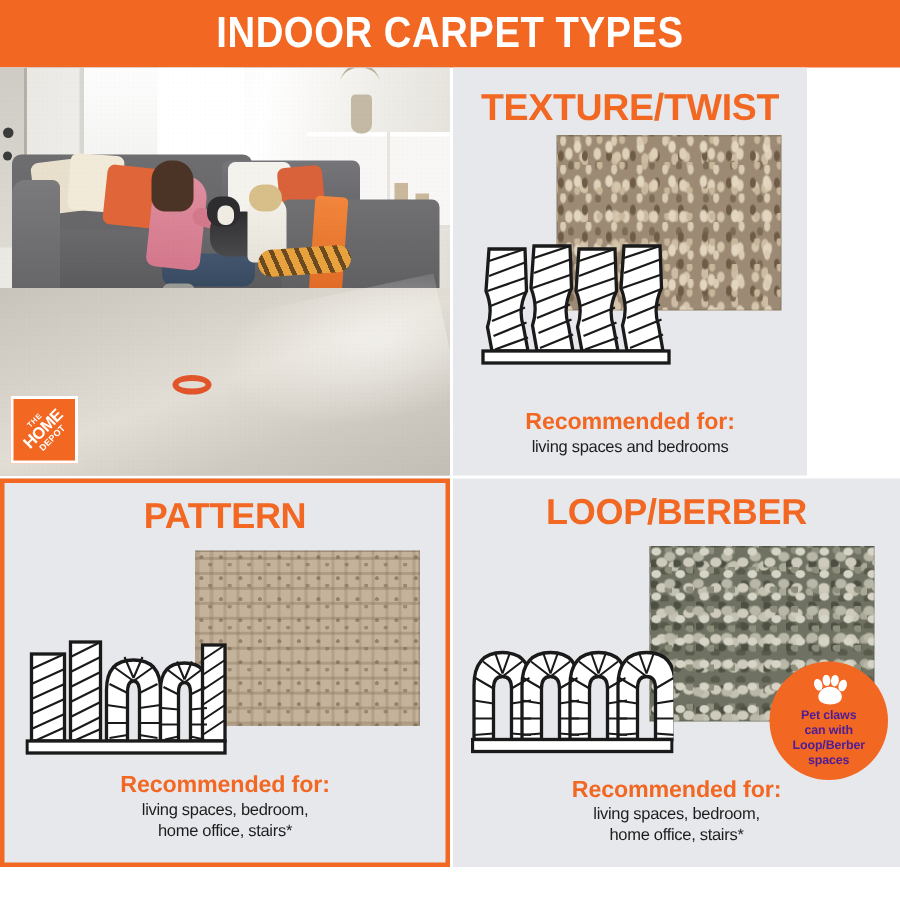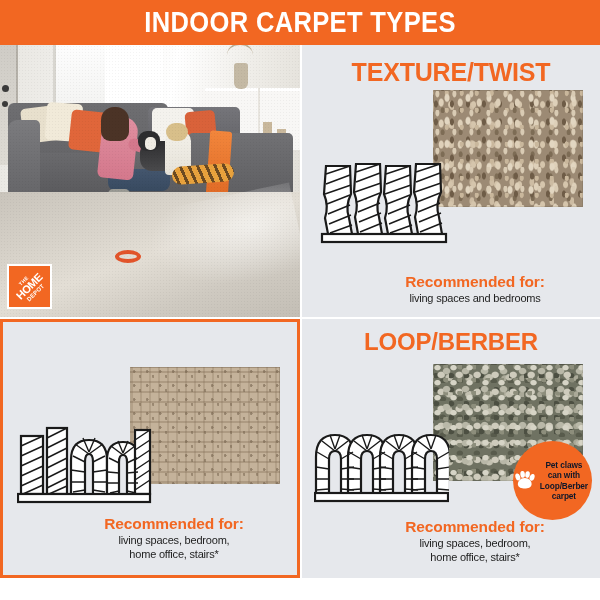--- a/index.html
+++ b/index.html
@@ -40,21 +40,21 @@
     position: absolute;
     top: 45px; left: 0;
     width: 600px; height: 533px;
   }
   .panel {
     position: absolute;
     background: #e6e8ec;
     overflow: hidden;
   }
   .panel-tl { left: 0;   top: 0;   width: 300px; height: 272px; background:#b9bcc0; }
-  .panel-tr { left: 302px; top: 0; width: 298px; height: 272px; }
+  .panel-tr { left: 302px; top: 0; width: 236px; height: 272px; }
   .panel-bl { left: 0;   top: 274px; width: 300px; height: 259px; }
   .panel-br { left: 302px; top: 274px; width: 298px; height: 259px; }
 
   .panel-highlight {
     border: 3px solid #F26722;
     background: #e6e8ec;
   }
 
   .panel-title {
     text-align: center;
@@ -295,21 +295,20 @@
   
   .diagram { position: absolute; }
   .dg-texture { left: 18px; top: 115px; width: 128px; height: 88px; }
   .dg-pattern { left: 14px; top: 98px; width: 135px; height: 88px; }
   .dg-loop    { left: 12px; top: 108px; width: 135px; height: 80px; }
 
   
   .rec {
     position: absolute; left: 0; width: 100%;
     text-align: center;
-    margin-left: 24px;
   }
   .rec-tr { bottom: 12px; }
   .rec-bl { bottom: 14px; }
   .rec-br { bottom: 14px; }
   .rec-head {
     color: #F26722;
     font-weight: bold;
     font-size: 15.5px;
     letter-spacing: -0.1px;
   }
@@ -320,24 +319,24 @@
     letter-spacing: -0.2px;
   }
 
   
   .pet-badge {
     position: absolute;
     right: 8px; bottom: 58px;
     width: 79px; height: 79px;
     border-radius: 50%;
     background: #F26722;
-    display: flex; flex-direction: row;
+    display: flex; flex-direction: column;
     align-items: center; justify-content: center;
     text-align: center;
-    color: #0f172a;
+    color: #4c1d95;
   }
   .paw-icon { margin-bottom: 1px; }
   .pet-text {
     font-size: 8.3px;
     font-weight: bold;
     line-height: 1.22;
     letter-spacing: -0.1px;
     padding: 0 4px;
   }
 
@@ -442,20 +441,21 @@
         <rect x="2" y="74" width="124" height="8" fill="#ffffff" stroke="#1a1a1a" stroke-width="2.2"></rect>
       </svg>
 
       <div class="rec rec-tr">
         <div class="rec-head">Recommended for:</div>
         <div class="rec-body">living spaces and bedrooms</div>
       </div>
     </div>
 
     <div class="panel panel-bl panel-highlight">
+      <div class="panel-title">PATTERN</div>
 
       <div class="swatch sw-pattern"></div>
 
       <svg class="diagram dg-pattern" viewBox="0 0 135 88">
         <g fill="#ffffff" stroke="#1a1a1a" stroke-width="2.2">
           <rect x="4" y="16" width="22" height="58"></rect>
           <rect x="30" y="8" width="20" height="66"></rect>
           <path d="M54,74 L54,40 Q54,20 72,20 Q90,20 90,40 L90,74 L76,74 L76,42 Q76,34 72,34 Q68,34 68,42 L68,74 Z"></path>
           <path d="M90,74 L90,40 Q90,22 106,22 Q122,22 122,40 L122,74 L110,74 L110,42 Q110,35 106,35 Q102,35 102,42 L102,74 Z"></path>
           <rect x="118" y="10" width="15" height="64"></rect>
@@ -503,21 +503,21 @@
           <ellipse cx="5.5" cy="6.5" rx="2.7" ry="4" fill="#ffffff" transform="rotate(-18 5.5 6.5)"></ellipse>
           <ellipse cx="11" cy="3.6" rx="2.6" ry="3.8" fill="#ffffff" transform="rotate(-6 11 3.6)"></ellipse>
           <ellipse cx="16.6" cy="3.8" rx="2.6" ry="3.8" fill="#ffffff" transform="rotate(7 16.6 3.8)"></ellipse>
           <ellipse cx="21.8" cy="7" rx="2.7" ry="4" fill="#ffffff" transform="rotate(19 21.8 7)"></ellipse>
           <path d="M13.4,7.8 C18.2,7.8 21.6,11.6 21.2,15 C20.8,18.4 17.2,19.6 13.4,19.6 C9.6,19.6 6,18.4 5.6,15 C5.2,11.6 8.6,7.8 13.4,7.8 Z" fill="#ffffff"></path>
         </svg>
         <div class="pet-text">
           <div>Pet claws</div>
           <div>can with</div>
           <div>Loop/Berber</div>
-          <div>carpet</div>
+          <div>spaces</div>
         </div>
       </div>
 
       <div class="rec rec-br">
         <div class="rec-head">Recommended for:</div>
         <div class="rec-body">living spaces, bedroom,</div>
         <div class="rec-body">home office, stairs*</div>
       </div>
     </div>
 

